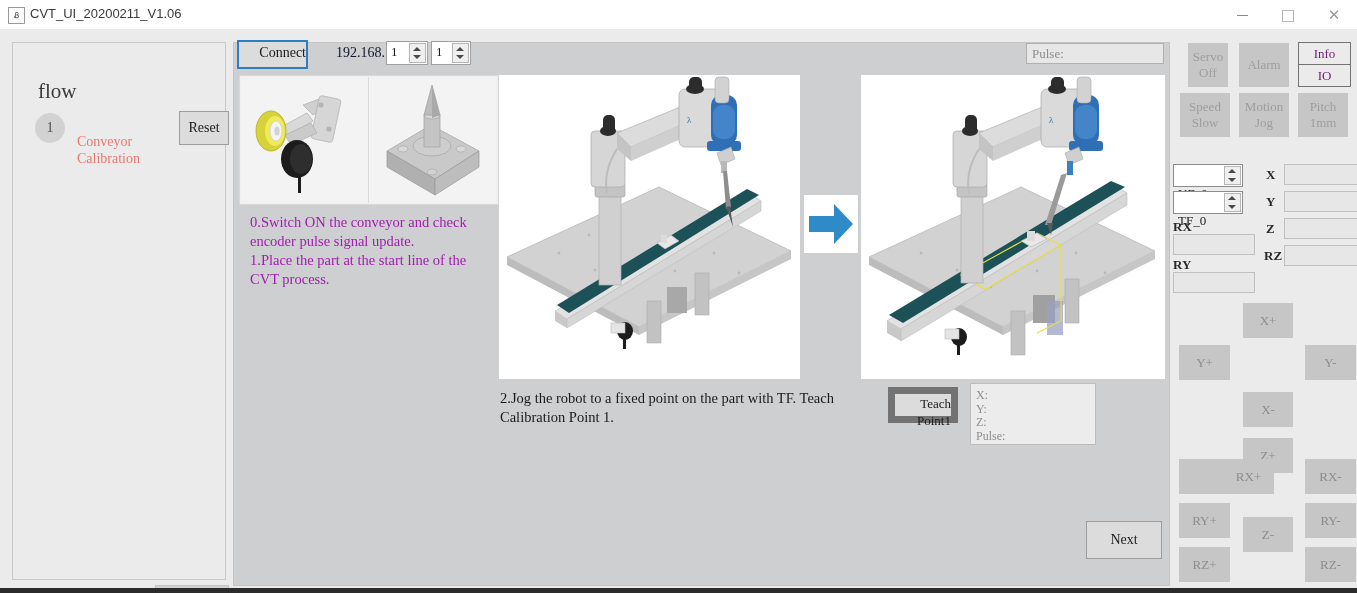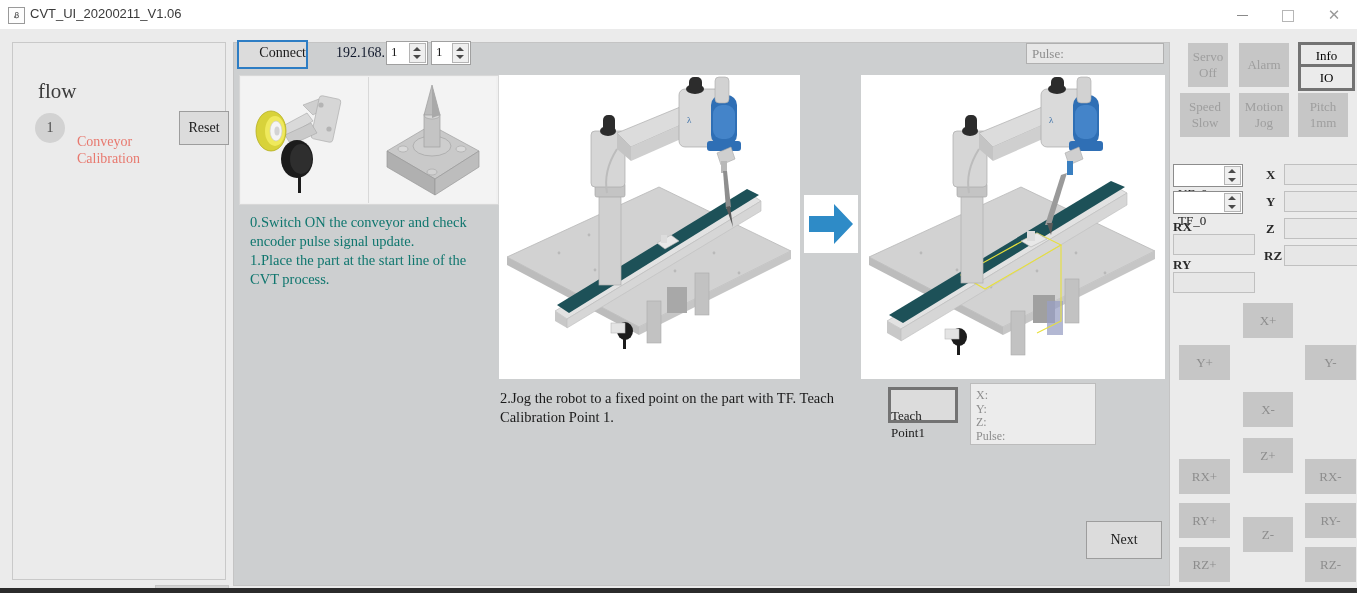--- a/index.html
+++ b/index.html
@@ -121,31 +121,31 @@
   }
   #scene-before{left:265px;width:301px;}
   #scene-after{left:627px;width:304px;}
   #flow-arrow{
     position:absolute;left:570px;top:152px;width:54px;height:58px;background:#ffffff;
   }
 
   
   #instruction-top{
     position:absolute;left:16px;top:170px;width:245px;
-    font-size:14.5px;color:#0f766e;line-height:19px;
+    font-size:14.5px;color:#a21caf;line-height:19px;
   }
   #instruction-mid{
     position:absolute;left:266px;top:346px;width:370px;
     font-size:14.5px;color:#1a1a1a;line-height:19px;
   }
   #teach-point-button{
     position:absolute;left:654px;top:344px;width:70px;height:36px;
-    background:#dcdcdc;border:3px solid #737373;
-    font-size:13px;color:#1a1a1a;text-align:left;line-height:17px;
-    padding-top:17px;box-sizing:border-box;
+    background:#dcdcdc;border:7px solid #737373;
+    font-size:13px;color:#1a1a1a;text-align:right;line-height:17px;
+    padding-top:1px;box-sizing:border-box;
   }
   #teach-readout{
     position:absolute;left:736px;top:340px;width:126px;height:62px;
     background:#ececec;border:1px solid #bcbcbc;
     font-size:12px;color:#8d8d8d;line-height:13.5px;
     padding:5px 0 0 5px;box-sizing:border-box;
   }
   #next-button{
     position:absolute;left:852px;top:478px;width:74px;height:36px;
     background:#dcdcdc;border:1px solid #9d9d9d;
@@ -158,22 +158,22 @@
     position:absolute;background:#c6c6c6;color:#9e9e9e;
     font-size:13px;text-align:center;line-height:16px;
     display:flex;align-items:center;justify-content:center;
   }
   #servo-btn{left:20px;top:14px;width:40px;height:44px;}
   #alarm-btn{left:71px;top:14px;width:50px;height:44px;}
   #speed-btn{left:12px;top:64px;width:50px;height:44px;}
   #motion-btn{left:71px;top:64px;width:50px;height:44px;}
   #pitch-btn{left:130px;top:64px;width:50px;height:44px;}
   .smallbtn{
-    position:absolute;background:#ebebeb;border:3px solid #737373;
-    color:#000000;font-size:13px;text-align:center;
+    position:absolute;background:#ebebeb;border:1px solid #737373;
+    color:#701a75;font-size:13px;text-align:center;
   }
   #info-btn{left:130px;top:13px;width:51px;height:21px;line-height:21px;}
   #io-btn{left:130px;top:35px;width:51px;height:21px;line-height:21px;}
 
   .framespin{
     position:absolute;left:5px;height:21px;width:68px;
     background:#ffffff;border:1px solid #8c8c8c;
   }
   #uf-spin{top:135px;}
   #tf-spin{top:162px;}
@@ -207,21 +207,21 @@
   .jog{
     position:absolute;background:#c6c6c6;color:#8d8d8d;
     font-size:13px;text-align:center;
     display:flex;align-items:center;justify-content:center;
   }
   #jog-xp{left:75px;top:274px;width:50px;height:35px;}
   #jog-yp{left:11px;top:316px;width:51px;height:35px;}
   #jog-ym{left:137px;top:316px;width:51px;height:35px;}
   #jog-xm{left:75px;top:363px;width:50px;height:35px;}
   #jog-zp{left:75px;top:409px;width:50px;height:35px;}
-  #jog-rxp{left:11px;top:430px;width:51px;height:35px;}
+  #jog-rxp{left:11px;top:430px;width:51px;height:35px;padding-left:44px;}
   #jog-rxm{left:137px;top:430px;width:51px;height:35px;}
   #jog-zm{left:75px;top:488px;width:50px;height:35px;}
   #jog-ryp{left:11px;top:474px;width:51px;height:35px;}
   #jog-rym{left:137px;top:474px;width:51px;height:35px;}
   #jog-rzp{left:11px;top:518px;width:51px;height:35px;}
   #jog-rzm{left:137px;top:518px;width:51px;height:35px;}
 
   #bottom-strip{position:absolute;left:0;bottom:0;width:1357px;height:5px;background:#2b2b2b;}
 </style>
 </head>

